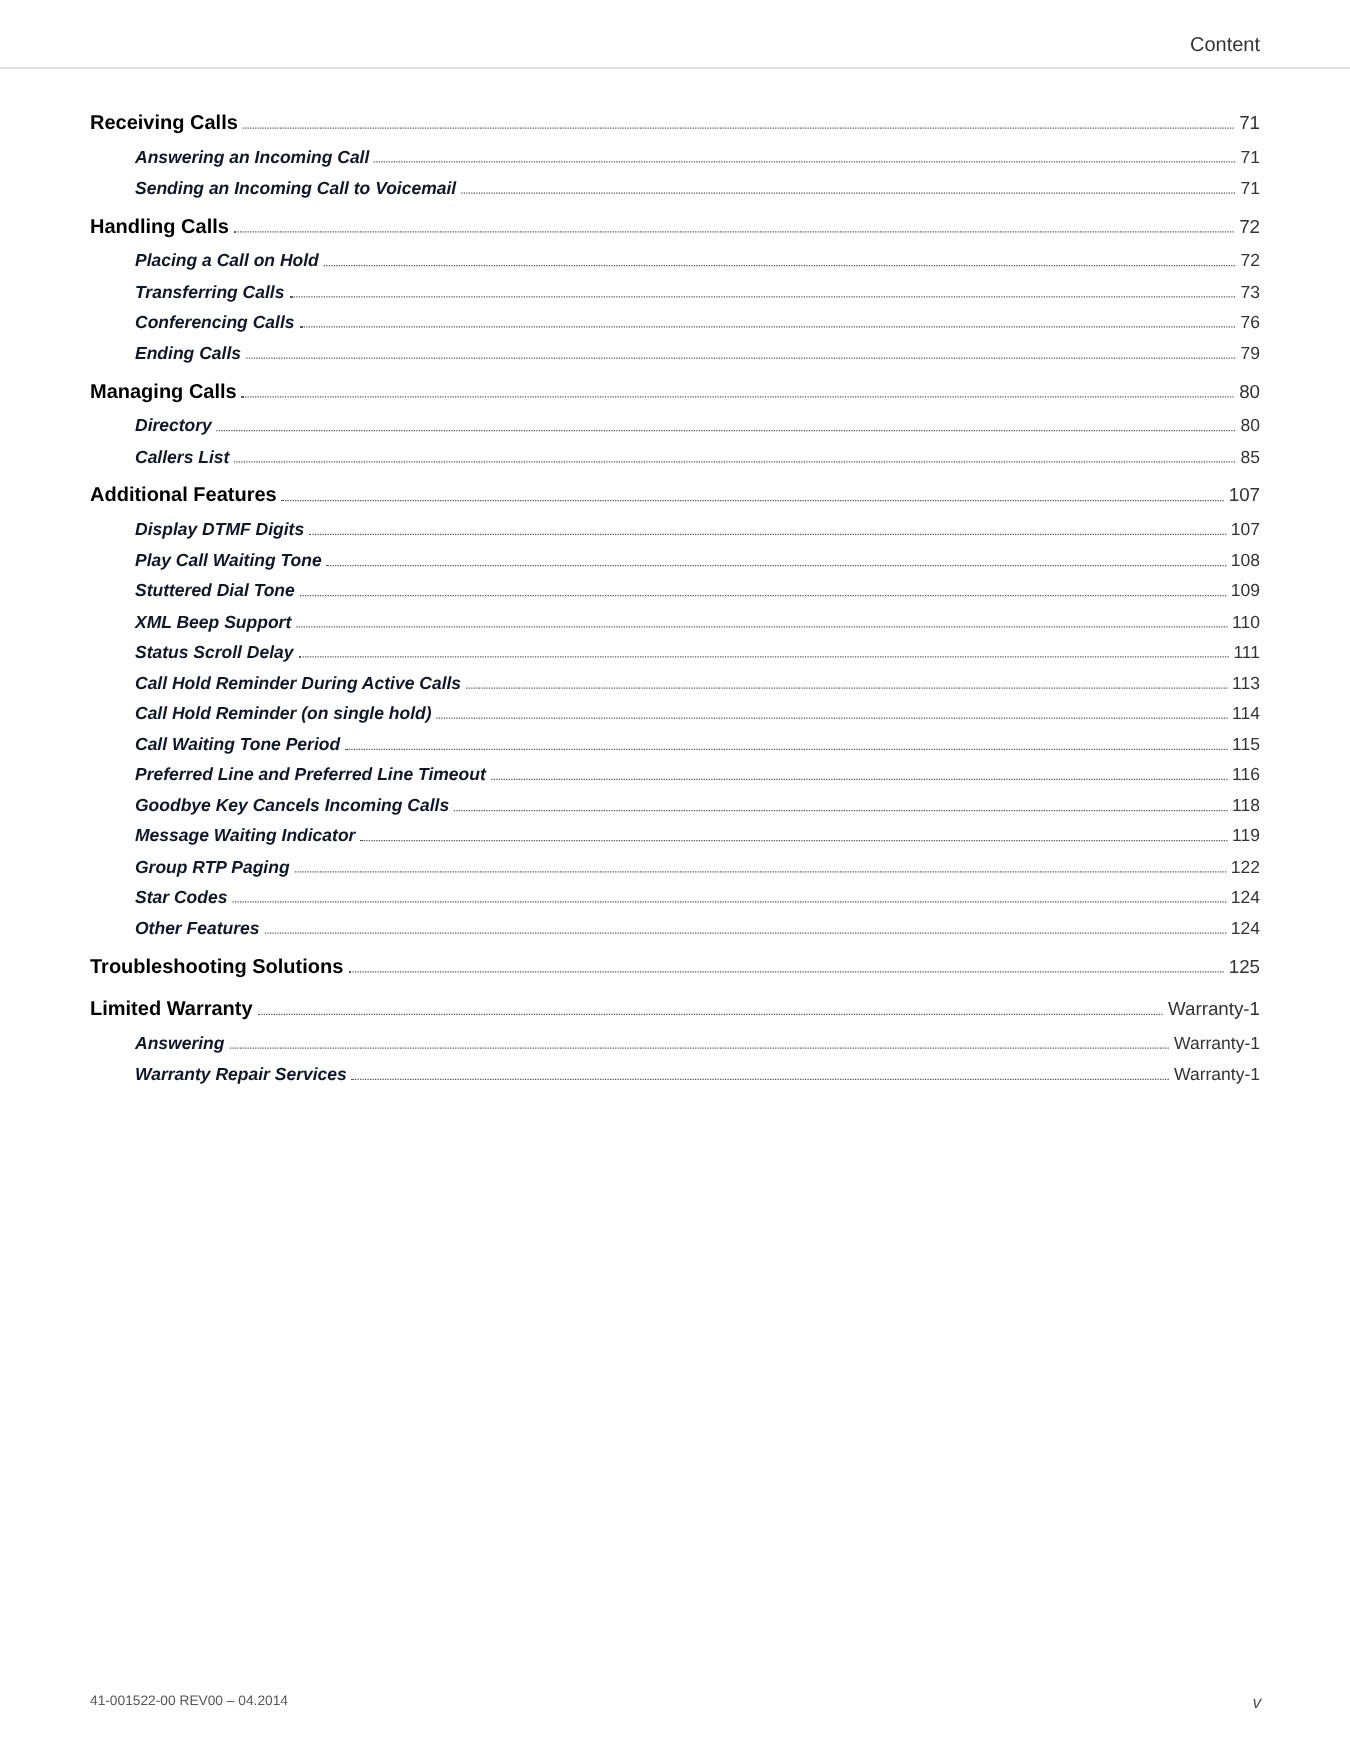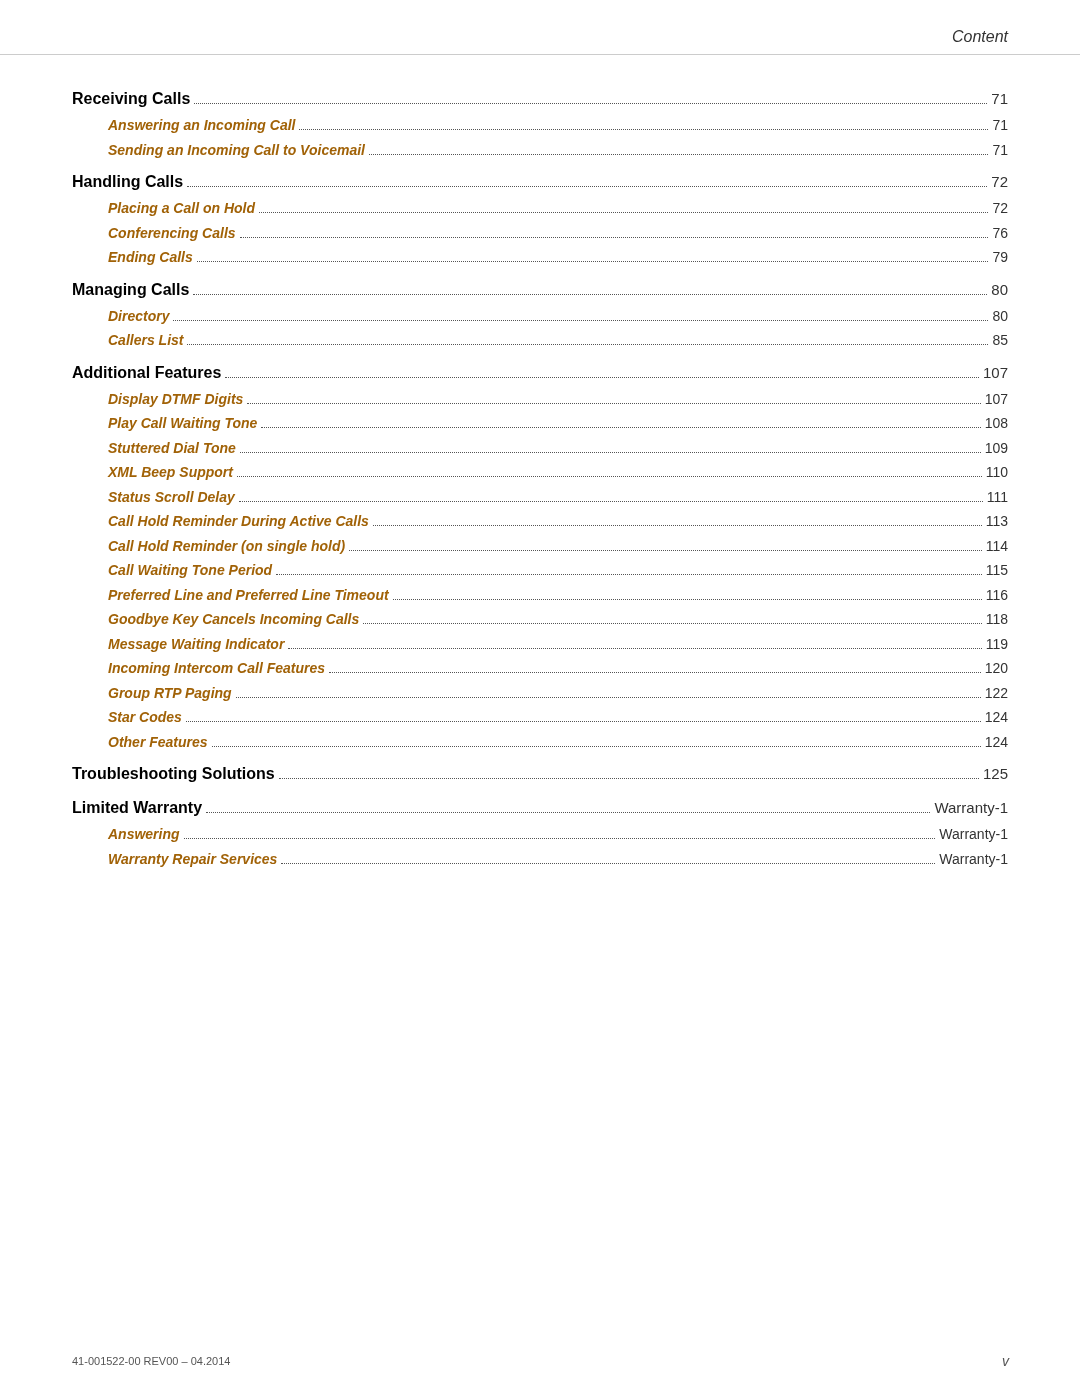--- a/index.html
+++ b/index.html
@@ -17,21 +17,20 @@
     }
 
     .page-header {
       display: flex;
       justify-content: flex-end;
       padding: 28px 72px 8px 72px;
       border-bottom: 1px solid #cccccc;
     }
 
     .page-header-title {
-      font-style: italic;
       font-size: 16px;
       color: #333333;
     }
 
     .content-area {
       padding: 30px 72px 60px 72px;
     }
 
     .toc-entry {
       display: flex;
@@ -74,21 +73,21 @@
 
     
     .sub-entry {
       padding-left: 36px;
     }
 
     .sub-entry .toc-entry-label {
       font-size: 14px;
       font-weight: bold;
       font-style: italic;
-      color: #a16207;
+      color: #0f172a;
     }
 
     .sub-entry .toc-entry-page {
       font-size: 14px;
       color: #333333;
     }
 
     .section-group {
       margin-bottom: 6px;
     }
@@ -144,20 +143,25 @@
         <span class="toc-entry-label">Handling Calls</span>
         <span class="toc-entry-dots"></span>
         <span class="toc-entry-page">72</span>
       </div>
       <div class="toc-entry sub-entry">
         <span class="toc-entry-label">Placing a Call on Hold</span>
         <span class="toc-entry-dots"></span>
         <span class="toc-entry-page">72</span>
       </div>
       <div class="toc-entry sub-entry">
+        <span class="toc-entry-label">Transferring Calls</span>
+        <span class="toc-entry-dots"></span>
+        <span class="toc-entry-page">73</span>
+      </div>
+      <div class="toc-entry sub-entry">
         <span class="toc-entry-label">Conferencing Calls</span>
         <span class="toc-entry-dots"></span>
         <span class="toc-entry-page">76</span>
       </div>
       <div class="toc-entry sub-entry">
         <span class="toc-entry-label">Ending Calls</span>
         <span class="toc-entry-dots"></span>
         <span class="toc-entry-page">79</span>
       </div>
     </div>
@@ -231,25 +235,20 @@
       </div>
       <div class="toc-entry sub-entry">
         <span class="toc-entry-label">Goodbye Key Cancels Incoming Calls</span>
         <span class="toc-entry-dots"></span>
         <span class="toc-entry-page">118</span>
       </div>
       <div class="toc-entry sub-entry">
         <span class="toc-entry-label">Message Waiting Indicator</span>
         <span class="toc-entry-dots"></span>
         <span class="toc-entry-page">119</span>
-      </div>
-      <div class="toc-entry sub-entry">
-        <span class="toc-entry-label">Incoming Intercom Call Features</span>
-        <span class="toc-entry-dots"></span>
-        <span class="toc-entry-page">120</span>
       </div>
       <div class="toc-entry sub-entry">
         <span class="toc-entry-label">Group RTP Paging</span>
         <span class="toc-entry-dots"></span>
         <span class="toc-entry-page">122</span>
       </div>
       <div class="toc-entry sub-entry">
         <span class="toc-entry-label">Star Codes</span>
         <span class="toc-entry-dots"></span>
         <span class="toc-entry-page">124</span>

